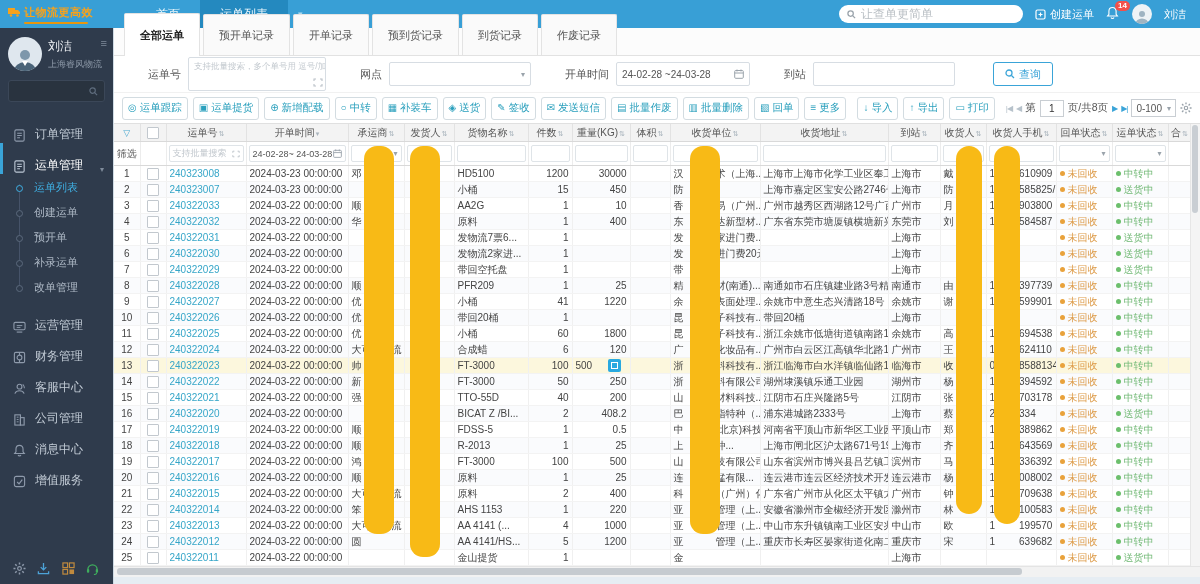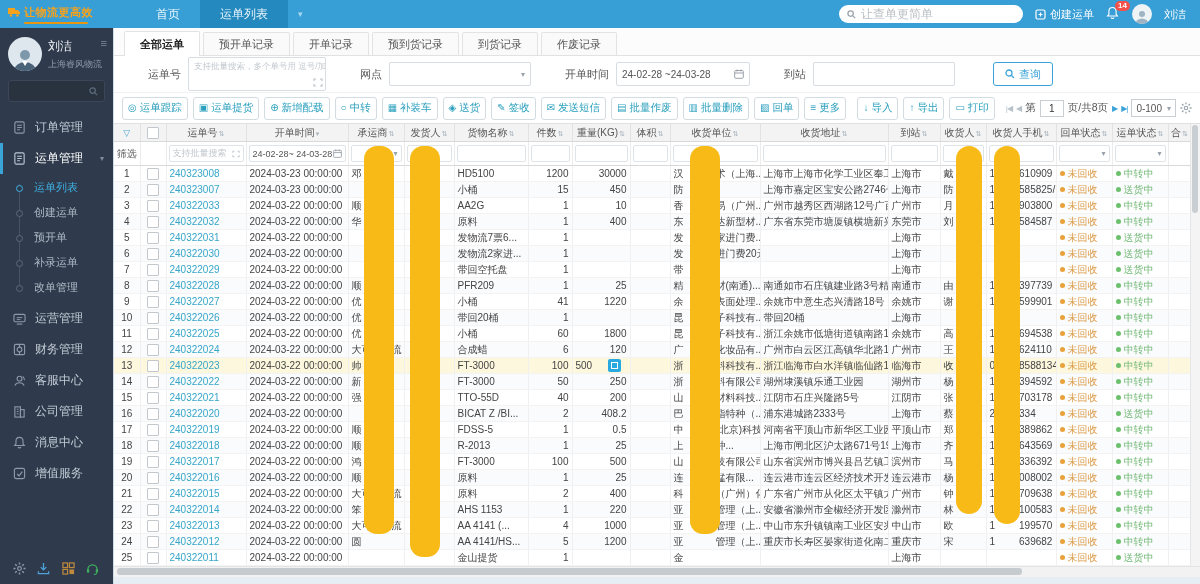--- a/index.html
+++ b/index.html
@@ -30,39 +30,39 @@
   .shell{flex:1;display:flex;min-height:0}
   .sidebar{width:113px;flex:0 0 113px;background:#2f3b4c;color:#c3ccd6;display:flex;flex-direction:column;position:relative}
   .usercard{display:flex;padding:9px 6px 6px 8px;gap:6px}
   .ucavatar{width:34px;height:34px;border-radius:50%;background:#dfe7ee;flex:0 0 34px;display:flex;align-items:flex-end;justify-content:center;overflow:hidden}
   .ucmeta{display:flex;flex-direction:column;justify-content:center;min-width:0}
   .ucname{font-size:12px;color:#f2f5f8}
   .uccompany{font-size:9px;color:#8d99a8;margin-top:3px;white-space:nowrap}
   .hamb{margin-left:auto;color:#7f8b9b;font-size:11px}
   .sidesearch{height:20px;background:#29333f;border:1px solid #3b4758;border-radius:3px;margin:3px 8px 10px;display:flex;align-items:center;justify-content:flex-end;padding:0 6px}
   .sidemenu{flex:1;overflow:hidden;font-size:12px}
-  .mi{height:31px;display:flex;align-items:center;gap:8px;padding-left:13px;position:relative;cursor:pointer;color:#c3ccd6}
+  .mi{height:31px;display:flex;align-items:flex-end;gap:8px;padding-left:13px;position:relative;cursor:pointer;color:#c3ccd6}
   .mi.parent-active{color:#fff}
   .mi.parent-active::before{content:"";position:absolute;left:0;top:0;bottom:0;width:3px;background:#3aa4d8}
   .micon{width:14px;height:14px;flex:0 0 14px;display:flex}
   .chev{margin-left:auto;margin-right:9px;font-size:8px;color:#7f8b9b}
   .flame{width:10px;height:12px;display:flex}
   .subwrap{position:relative;padding:1px 0 3px}
   .subwrap::before{content:"";position:absolute;left:19px;top:10px;bottom:12px;width:1px;background:#465369}
   .smi{height:25px;line-height:25px;padding-left:34px;position:relative;font-size:11px;color:#aeb9c6;cursor:pointer}
   .smi::before{content:"";position:absolute;left:16px;top:10px;width:5px;height:5px;border:1px solid #5c6a7d;border-radius:50%;background:#2f3b4c;z-index:1}
   .smi.active{color:#3fb0e4}
   .smi.active::before{border-color:#3fb0e4}
   .sidebar-bottom{height:30px;display:flex;align-items:center;justify-content:space-around;padding:0 8px;flex:0 0 30px}
   .sbi{width:14px;height:14px;display:flex;cursor:pointer}
 
   
   .main{flex:1;display:flex;flex-direction:column;background:#fff;min-width:0;border-left:1px solid #cfdbe4}
   .tabstrip{flex:0 0 27px;height:27px;background:#fcfcfc;border-bottom:1px solid #e2e2e2;display:flex;align-items:flex-end;padding-left:10px}
-  .tab{height:22px;line-height:22px;padding:0 15px;font-size:11px;color:#555;border:1px solid #e3e3e3;border-bottom:none;background:#fafafa;margin-right:3px;border-radius:2px 2px 0 0;cursor:pointer;white-space:nowrap}
+  .tab{height:22px;line-height:22px;padding:9px 15px;font-size:11px;color:#555;border:1px solid #e3e3e3;border-bottom:none;background:#fafafa;margin-right:3px;border-radius:2px 2px 0 0;cursor:pointer;white-space:nowrap}
   .tab.active{background:#fff;color:#222;font-weight:bold;height:24px;line-height:24px;margin-bottom:-1px}
 
   .queryform{flex:0 0 36px;height:36px;display:flex;align-items:center;padding-left:34px;gap:34px}
   .qitem{display:flex;align-items:center;gap:7px;font-size:11px;color:#555;white-space:nowrap}
   .wbbox{width:116px;height:27px;border:1px solid #d7dde3;border-radius:2px;position:relative;font-size:8.5px;color:#c3c9cf;padding:3px 15px 2px 5px;line-height:10px;overflow:hidden}
   .cornerify{position:absolute;right:2px;bottom:3px;display:flex}
   .qbox{height:22px;border:1px solid #d7dde3;border-radius:2px;display:flex;align-items:center;font-size:10px;color:#555;padding:0 5px;background:#fff}
   .qcaret{margin-left:auto;color:#9aa3ab;font-size:8px}
   .qbtn{height:22px;border:1px solid #3aa4d8;color:#3aa4d8;border-radius:3px;display:flex;align-items:center;gap:4px;padding:0 11px;font-size:11px;margin-left:4px;cursor:pointer;background:#fff}
 

